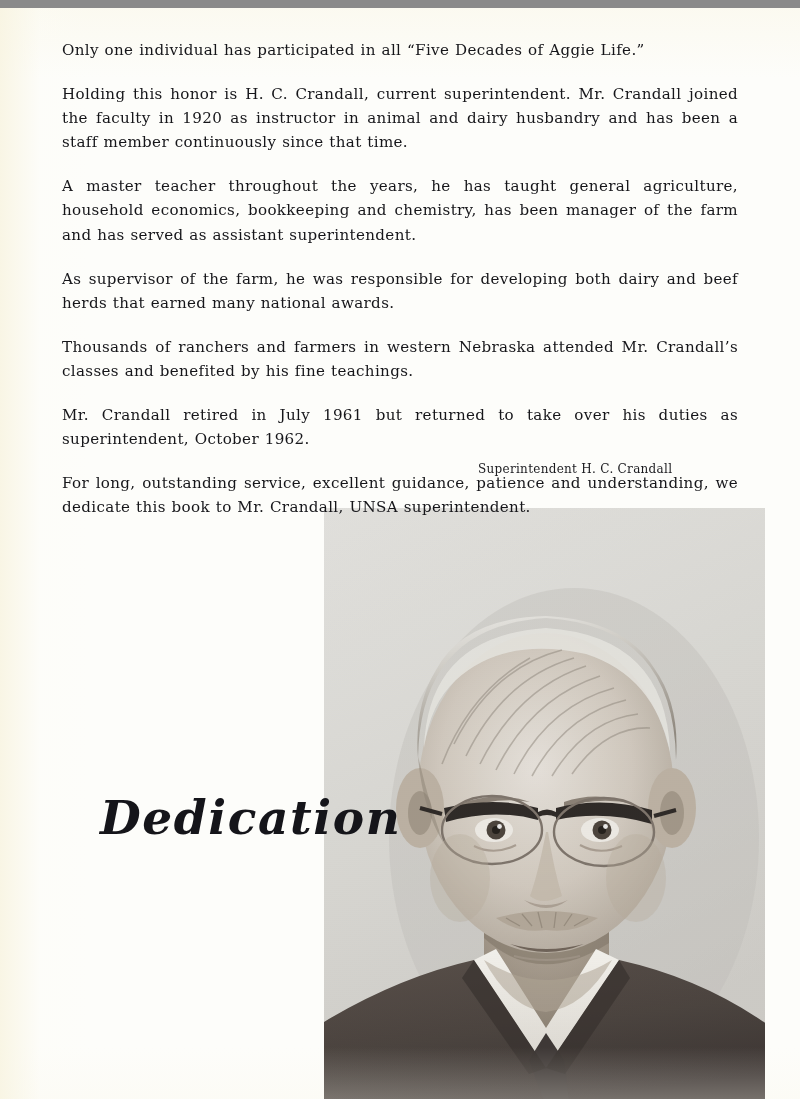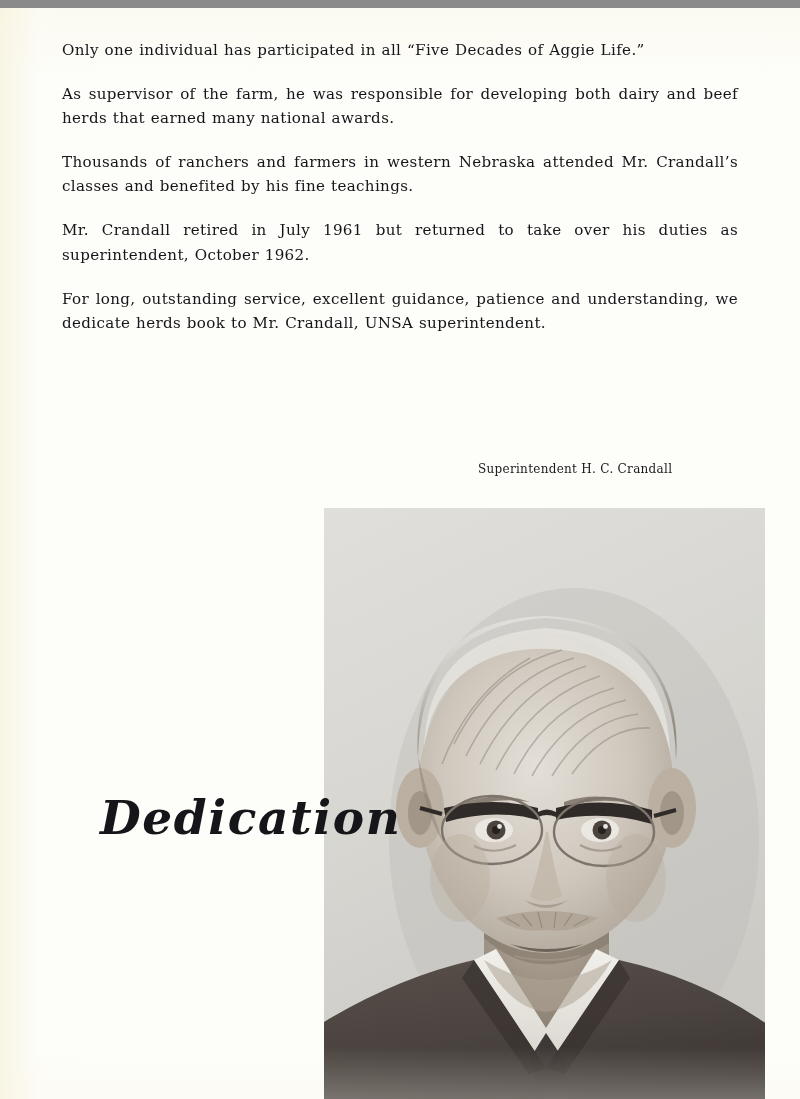--- a/index.html
+++ b/index.html
@@ -230,23 +230,25 @@
       <ellipse cx="136" cy="370" rx="30" ry="44" fill="#b6ab9c" opacity="0.35"></ellipse>
       <ellipse cx="312" cy="370" rx="30" ry="44" fill="#b6ab9c" opacity="0.35"></ellipse>
     </svg>
     <div class="grain"></div>
   </div>
 
   <div class="paper-tint"></div>
 
   <div class="text-block">
     <p class="para single">Only one individual has participated in all “Five Decades of Aggie Life.”</p>
+    <p class="para">Holding this honor is H. C. Crandall, current superintendent. Mr. Crandall joined the faculty in 1920 as instructor in animal and dairy husbandry and has been a staff member continuously since that time.</p>
+    <p class="para">A master teacher throughout the years, he has taught general agriculture, household economics, bookkeeping and chemistry, has been manager of the farm and has served as assistant superintendent.</p>
     <p class="para">As supervisor of the farm, he was responsible for developing both dairy and beef herds that earned many national awards.</p>
     <p class="para">Thousands of ranchers and farmers in western Nebraska attended Mr. Crandall’s classes and benefited by his fine teachings.</p>
     <p class="para">Mr. Crandall retired in July 1961 but returned to take over his duties as superintendent, October 1962.</p>
-    <p class="para">For long, outstanding service, excellent guidance, patience and understanding, we dedicate herds book to Mr. Crandall, UNSA superintendent.</p>
+    <p class="para">For long, outstanding service, excellent guidance, patience and understanding, we dedicate this book to Mr. Crandall, UNSA superintendent.</p>
   </div>
 
   <div class="photo-caption">Superintendent H. C.  Crandall</div>
 
   <div class="dedication-heading">Dedication</div>
 
 </div>
 
 </body></html>

